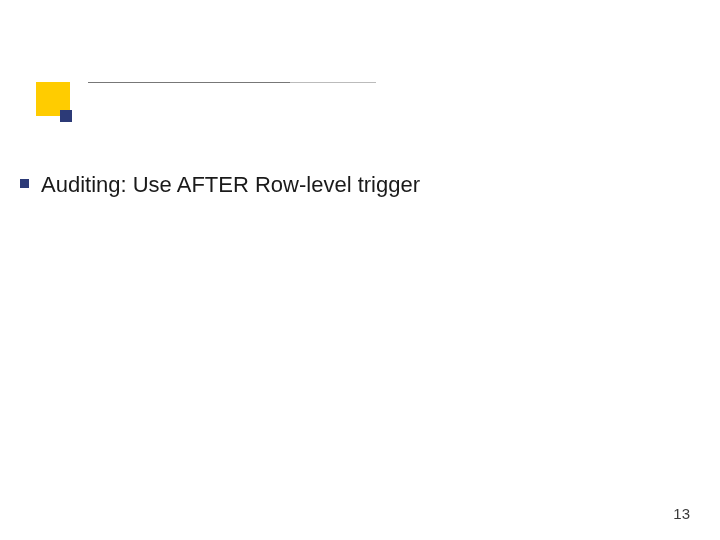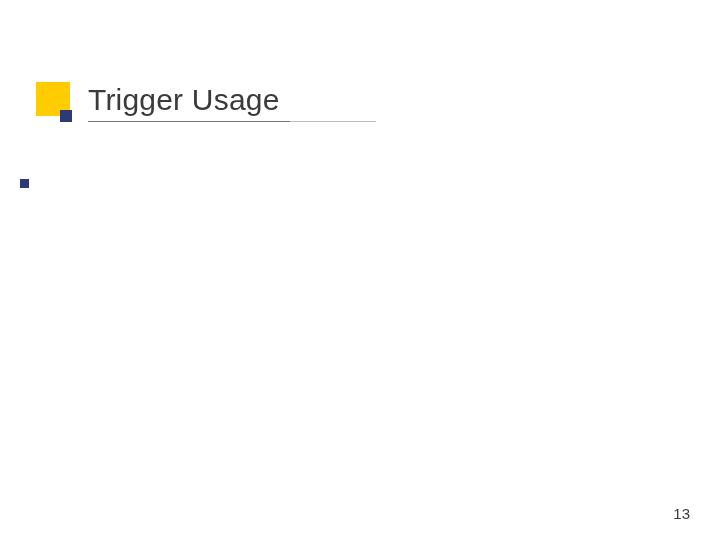--- a/index.html
+++ b/index.html
@@ -80,23 +80,23 @@
     color: #3a3a3a;
   }
 </style>
 </head>
 <body>
 
 <div class="decor-yellow"></div>
 <div class="decor-bullet-navy"></div>
 
 <div class="title-wrap">
-  <h1 class="title">Trigger Usage</h1>
   <div class="title-underline"></div>
 </div>
 
 <div class="body-area">
   <div class="list-item">
     <div class="bullet-sq"></div>
+    <p class="item-text">Auditing: Use AFTER Row-level trigger</p>
   </div>
 </div>
 
 <div class="page-num">13</div>
 
 </body></html>

